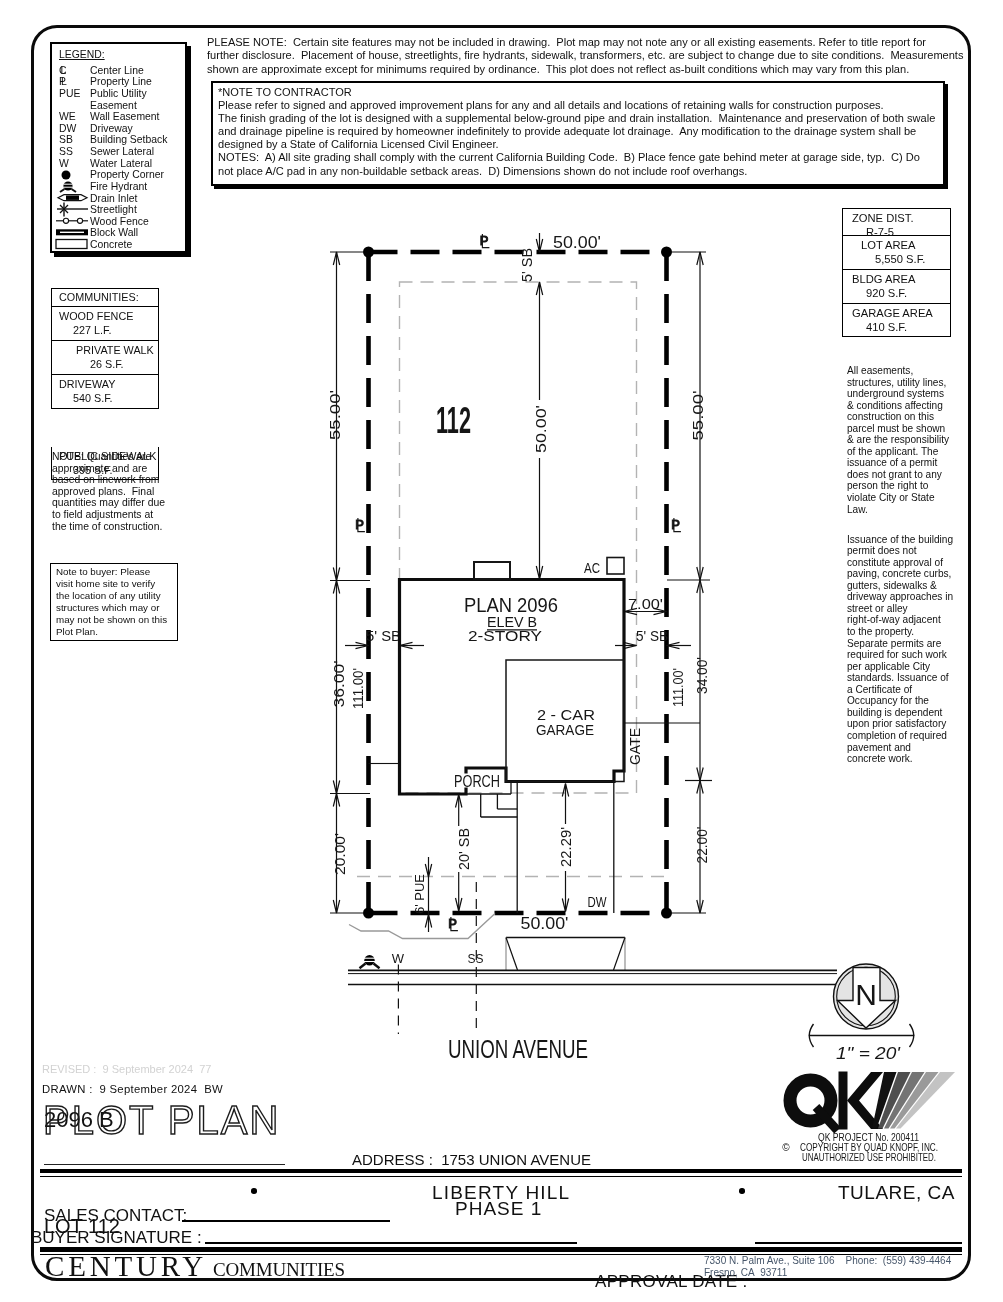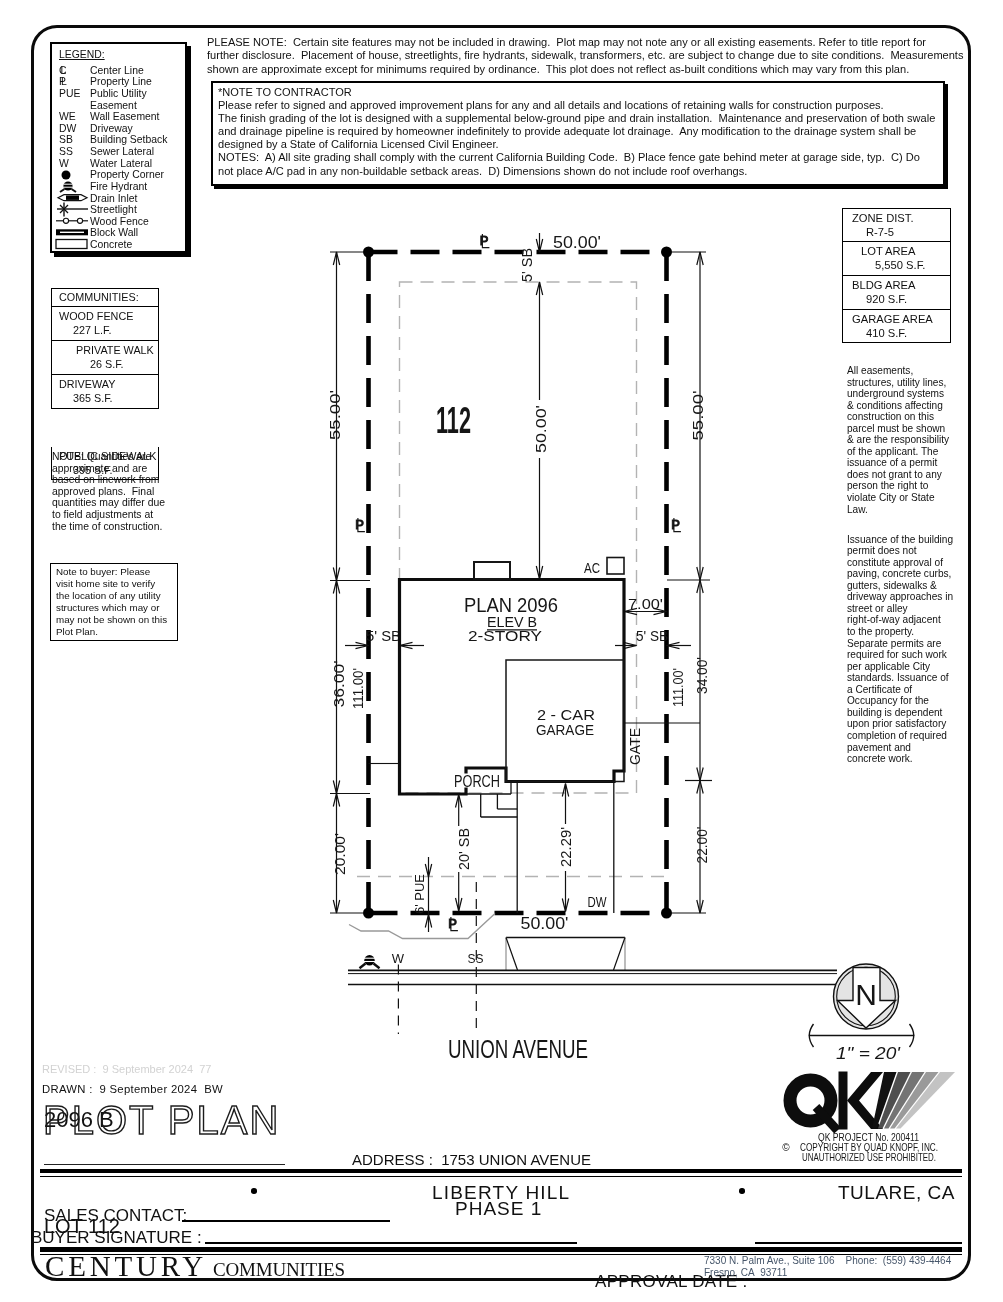--- a/index.html
+++ b/index.html
@@ -44,37 +44,37 @@
 *NOTE TO CONTRACTOR<br>
 Please refer to signed and approved improvement plans for any and all details and locations of retaining walls for construction purposes.<br>
 The finish grading of the lot is designed with a supplemental below-ground pipe and drain installation.&nbsp; Maintenance and preservation of both swale<br>
 and drainage pipeline is required by homeowner indefinitely to provide adequate lot drainage.&nbsp; Any modification to the drainage system shall be<br>
 designed by a State of California Licensed Civil Engineer.<br>
 NOTES:&nbsp; A) All site grading shall comply with the current California Building Code.&nbsp; B) Place fence gate behind meter at garage side, typ.&nbsp; C) Do<br>
 not place A/C pad in any non-buildable setback areas.&nbsp; D) Dimensions shown do not include roof overhangs.
 </div>
 
 <div class="abs" style="left:842px;top:208px;width:109px;font-size:11.2px;line-height:14px;">
-<div class="cell" style="height:34px;padding:2px 0 0 9px;">ZONE DIST.<br><span style="padding-left:14px;">R-7-5</span></div>
+<div class="cell" style="height:28px;padding:2px 0 0 9px;">ZONE DIST.<br><span style="padding-left:14px;">R-7-5</span></div>
 <div class="cell" style="height:34px;border-top:none;padding:2px 0 0 18px;">LOT AREA<br><span style="padding-left:14px;">5,550 S.F.</span></div>
 <div class="cell" style="height:34px;border-top:none;padding:2px 0 0 9px;">BLDG AREA<br><span style="padding-left:14px;">920 S.F.</span></div>
 <div class="cell" style="height:33px;border-top:none;padding:2px 0 0 9px;">GARAGE AREA<br><span style="padding-left:14px;">410 S.F.</span></div>
 </div>
 
 <div class="abs nw" style="left:847px;top:365px;font-size:10.1px;line-height:11.55px;">
 All easements,<br>structures, utility lines,<br>underground systems<br>&amp; conditions affecting<br>construction on this<br>parcel must be shown<br>&amp; are the responsibility<br>of the applicant. The<br>issuance of a permit<br>does not grant to any<br>person the right to<br>violate City or State<br>Law.<br>
 <span style="display:inline-block;height:16px;"></span><br>
 Issuance of the building<br>permit does not<br>constitute approval of<br>paving, concrete curbs,<br>gutters, sidewalks &amp;<br>driveway approaches in<br>street or alley<br>right-of-way adjacent<br>to the property.<br>Separate permits are<br>required for such work<br>per applicable City<br>standards. Issuance of<br>a Certificate of<br>Occupancy for the<br>building is dependent<br>upon prior satisfactory<br>completion of required<br>pavement and<br>concrete work.
 </div>
 
 <div class="abs" style="left:51px;top:288px;width:108px;font-size:10.8px;line-height:14px;">
 <div class="cell" style="height:18.5px;padding:1px 0 0 7px;">COMMUNITIES:</div>
 <div class="cell" style="height:34px;border-top:none;padding:2px 0 0 7px;">WOOD FENCE<br><span style="padding-left:14px;">227 L.F.</span></div>
 <div class="cell" style="height:34px;border-top:none;padding:2px 0 0 24px;">PRIVATE WALK<br><span style="padding-left:14px;">26 S.F.</span></div>
-<div class="cell" style="height:34px;border-top:none;padding:2px 0 0 7px;">DRIVEWAY<br><span style="padding-left:14px;">365 S.F.</span></div>
+<div class="cell" style="height:34px;border-top:none;padding:2px 0 0 7px;">DRIVEWAY<br><span style="padding-left:14px;">540 S.F.</span></div>
 <div class="cell" style="height:33.5px;border-top:none;padding:2px 0 0 7px;margin-top:38px;">PUBLIC SIDEWALK<br><span style="padding-left:14px;">395 S.F.</span></div>
 </div>
 
 <div class="abs nw" style="left:52px;top:451px;font-size:10.4px;line-height:11.6px;">
 NOTE: Quantities are<br>approximate and are<br>based on linework from<br>approved plans.&nbsp; Final<br>quantities may differ due<br>to field adjustments at<br>the time of construction.
 </div>
 
 <div class="abs nw" style="left:50px;top:563px;width:128px;height:78px;border:1.5px solid #000;box-sizing:border-box;font-size:9.8px;line-height:12.1px;padding:2px 0 0 5px;">
 Note to buyer: Please<br>visit home site to verify<br>the location of any utility<br>structures which may or<br>may not be shown on this<br>Plot Plan.
 </div>

